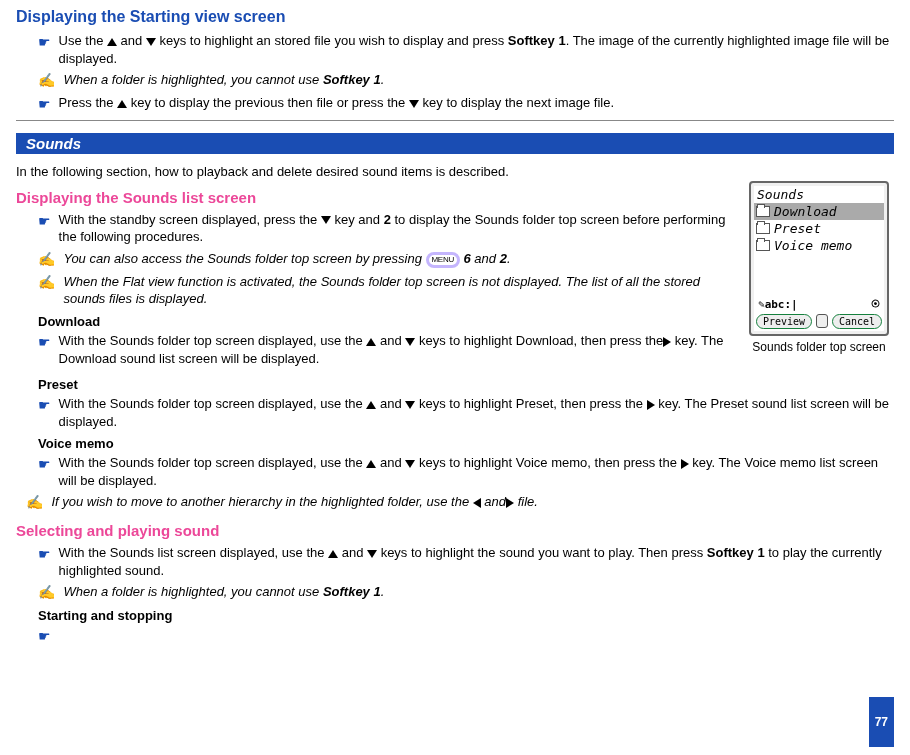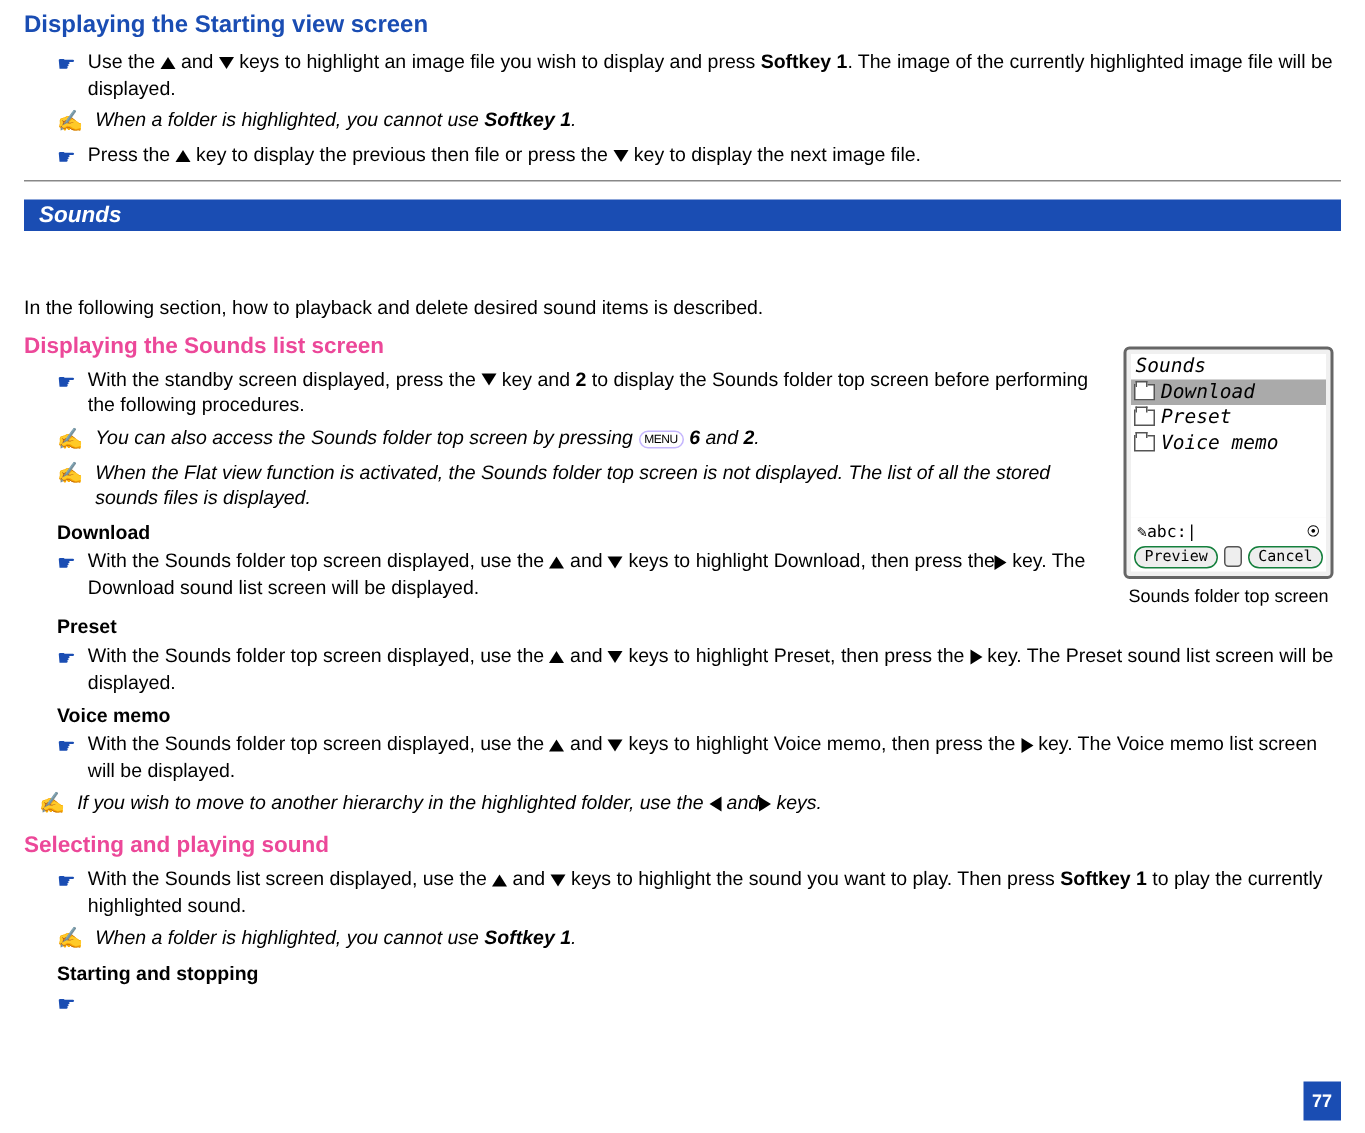--- a/index.html
+++ b/index.html
@@ -84,23 +84,22 @@
       margin-bottom: 10px;
     }
     .sub-heading {
       font-weight: bold;
       margin-left: 22px;
       margin-top: 6px;
       margin-bottom: 3px;
     }
     .content-wrap {
       display: flex;
-      align-items: flex-end;
+      align-items: center;
       gap: 10px;
-      margin-top: 33px;
     }
     .left-col {
       flex: 1;
     }
     .right-col {
       width: 150px;
       flex-shrink: 0;
       text-align: center;
     }
     .phone-screen {
@@ -160,20 +159,21 @@
     .screen-bottom {
       background: #fff;
       padding: 2px;
     }
     .input-row {
       display: flex;
       align-items: center;
       font-size: 11px;
       padding: 1px 2px;
       justify-content: space-between;
+      font-weight: bold;
     }
     .input-indicator {
       font-size: 9px;
     }
     .softkey-row {
       display: flex;
       justify-content: space-between;
       gap: 4px;
       margin-top: 2px;
     }
@@ -227,37 +227,37 @@
       display: inline-block;
       width: 0;
       height: 0;
       border-top: 5px solid transparent;
       border-bottom: 5px solid transparent;
       border-right: 8px solid #000;
       vertical-align: middle;
     }
     .menu-btn {
       display: inline-block;
-      border: 1px solid #c4b5fd;
+      border: 3px solid #c4b5fd;
       border-radius: 8px;
       font-size: 8px;
       padding: 0 3px;
       line-height: 10px;
       vertical-align: middle;
       font-style: normal;
       letter-spacing: -0.3px;
     }
     .page-number {
       position: absolute;
       bottom: 8px;
       right: 16px;
       background: #1a4db3;
       color: #fff;
       font-weight: bold;
-      padding: 6px 6px;
+      padding: 18px 6px;
       font-size: 12px;
     }
     .text-body {
       line-height: 1.35;
     }
     .hr-top {
       margin-top: 6px;
       border: none;
       border-top: 1px solid #888;
     }
@@ -266,21 +266,21 @@
 <body>
 
 
 
 
 <div class="section-title">Displaying the Starting view screen</div>
 
 <div class="bullet-line">
   <span class="pointer-icon">☛</span>
   <span class="text-body">
-    <span>Use the </span><span class="triangle-up"></span><span> and </span><span class="triangle-down"></span><span> keys to highlight an image file you wish to display and press </span><span class="bold">Softkey 1</span><span>. The image of the currently highlighted image file will be displayed.</span>
+    <span>Use the </span><span class="triangle-up"></span><span> and </span><span class="triangle-down"></span><span> keys to highlight an stored file you wish to display and press </span><span class="bold">Softkey 1</span><span>. The image of the currently highlighted image file will be displayed.</span>
   </span>
 </div>
 
 <div class="tip-line">
   <span class="tip-icon">✍</span>
   <span class="tip-text">
     <span>When a folder is highlighted, you cannot use </span><span class="bold-italic">Softkey 1</span><span>.</span>
   </span>
 </div>
 
@@ -375,21 +375,21 @@
 <div class="bullet-line">
   <span class="pointer-icon">☛</span>
   <span class="text-body">
     <span>With the Sounds folder top screen displayed, use the </span><span class="triangle-up"></span><span> and </span><span class="triangle-down"></span><span> keys to highlight Voice memo, then press the </span><span class="triangle-right"></span><span> key. The Voice memo list screen will be displayed.</span>
   </span>
 </div>
 
 <div class="tip-line" style="margin-left:10px;">
   <span class="tip-icon">✍</span>
   <span class="tip-text">
-    <span>If you wish to move to another hierarchy in the highlighted folder, use the </span><span class="triangle-left"></span><span> and</span><span class="triangle-right"></span><span> keys.</span>
+    <span>If you wish to move to another hierarchy in the highlighted folder, use the </span><span class="triangle-left"></span><span> and</span><span class="triangle-right"></span><span> file.</span>
   </span>
 </div>
 
 
 <div class="sub-title">Selecting and playing sound</div>
 
 <div class="bullet-line">
   <span class="pointer-icon">☛</span>
   <span class="text-body">
     <span>With the Sounds list screen displayed, use the </span><span class="triangle-up"></span><span> and </span><span class="triangle-down"></span><span> keys to highlight the sound you want to play. Then press </span><span class="bold">Softkey 1</span><span> to play the currently highlighted sound.</span>

